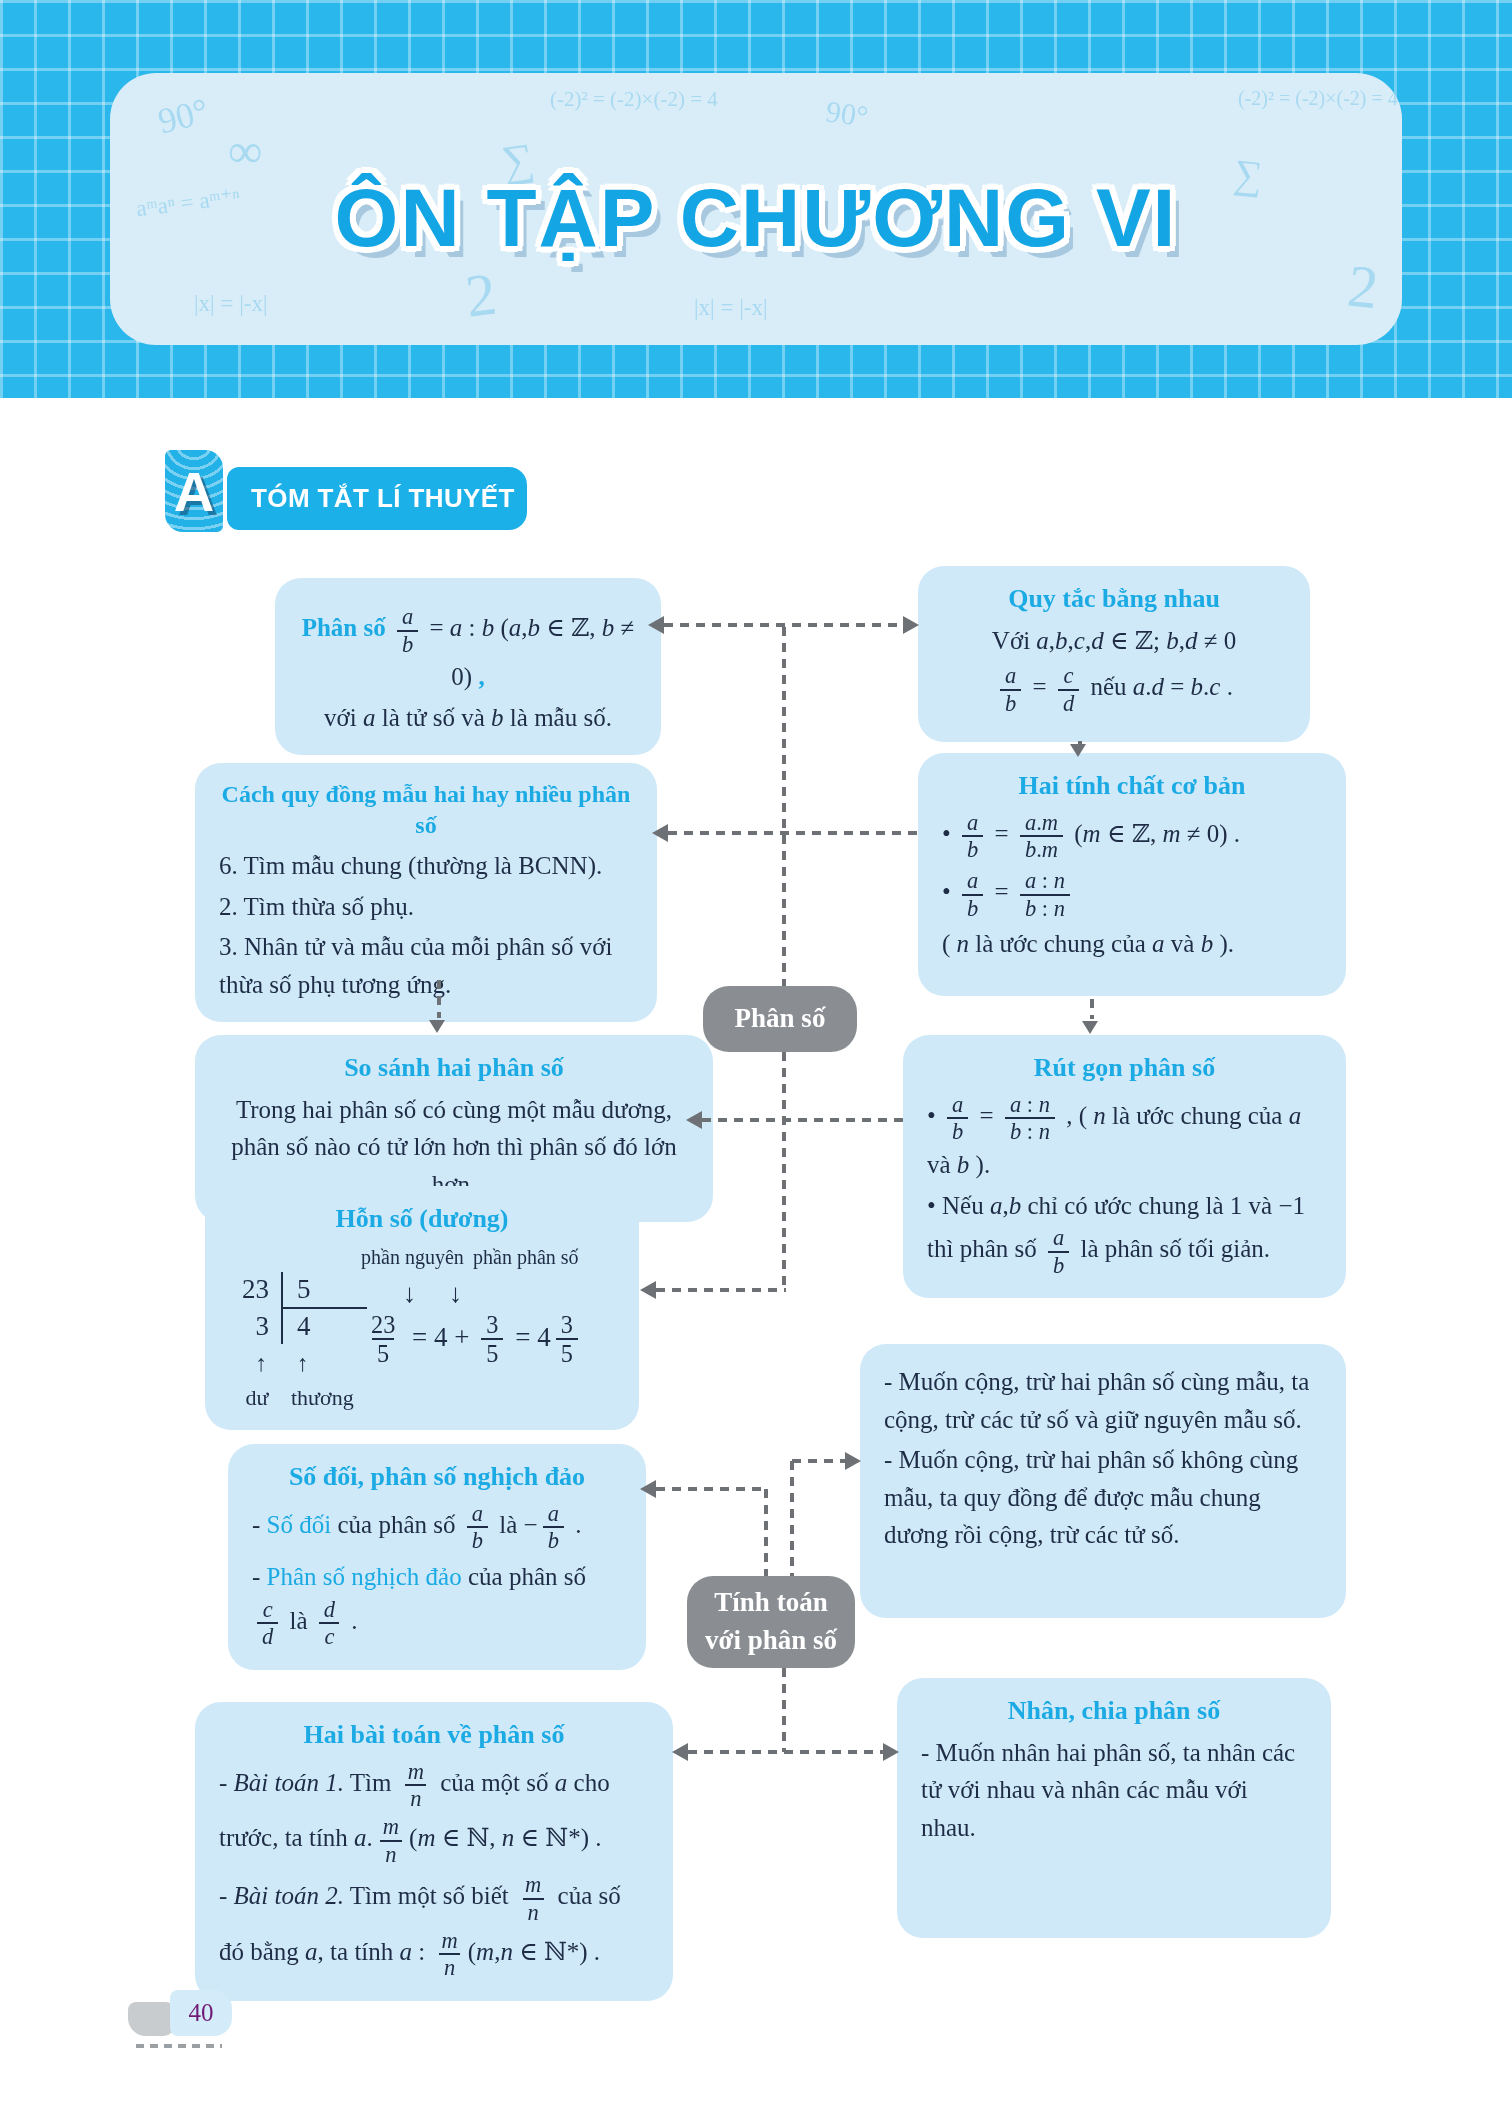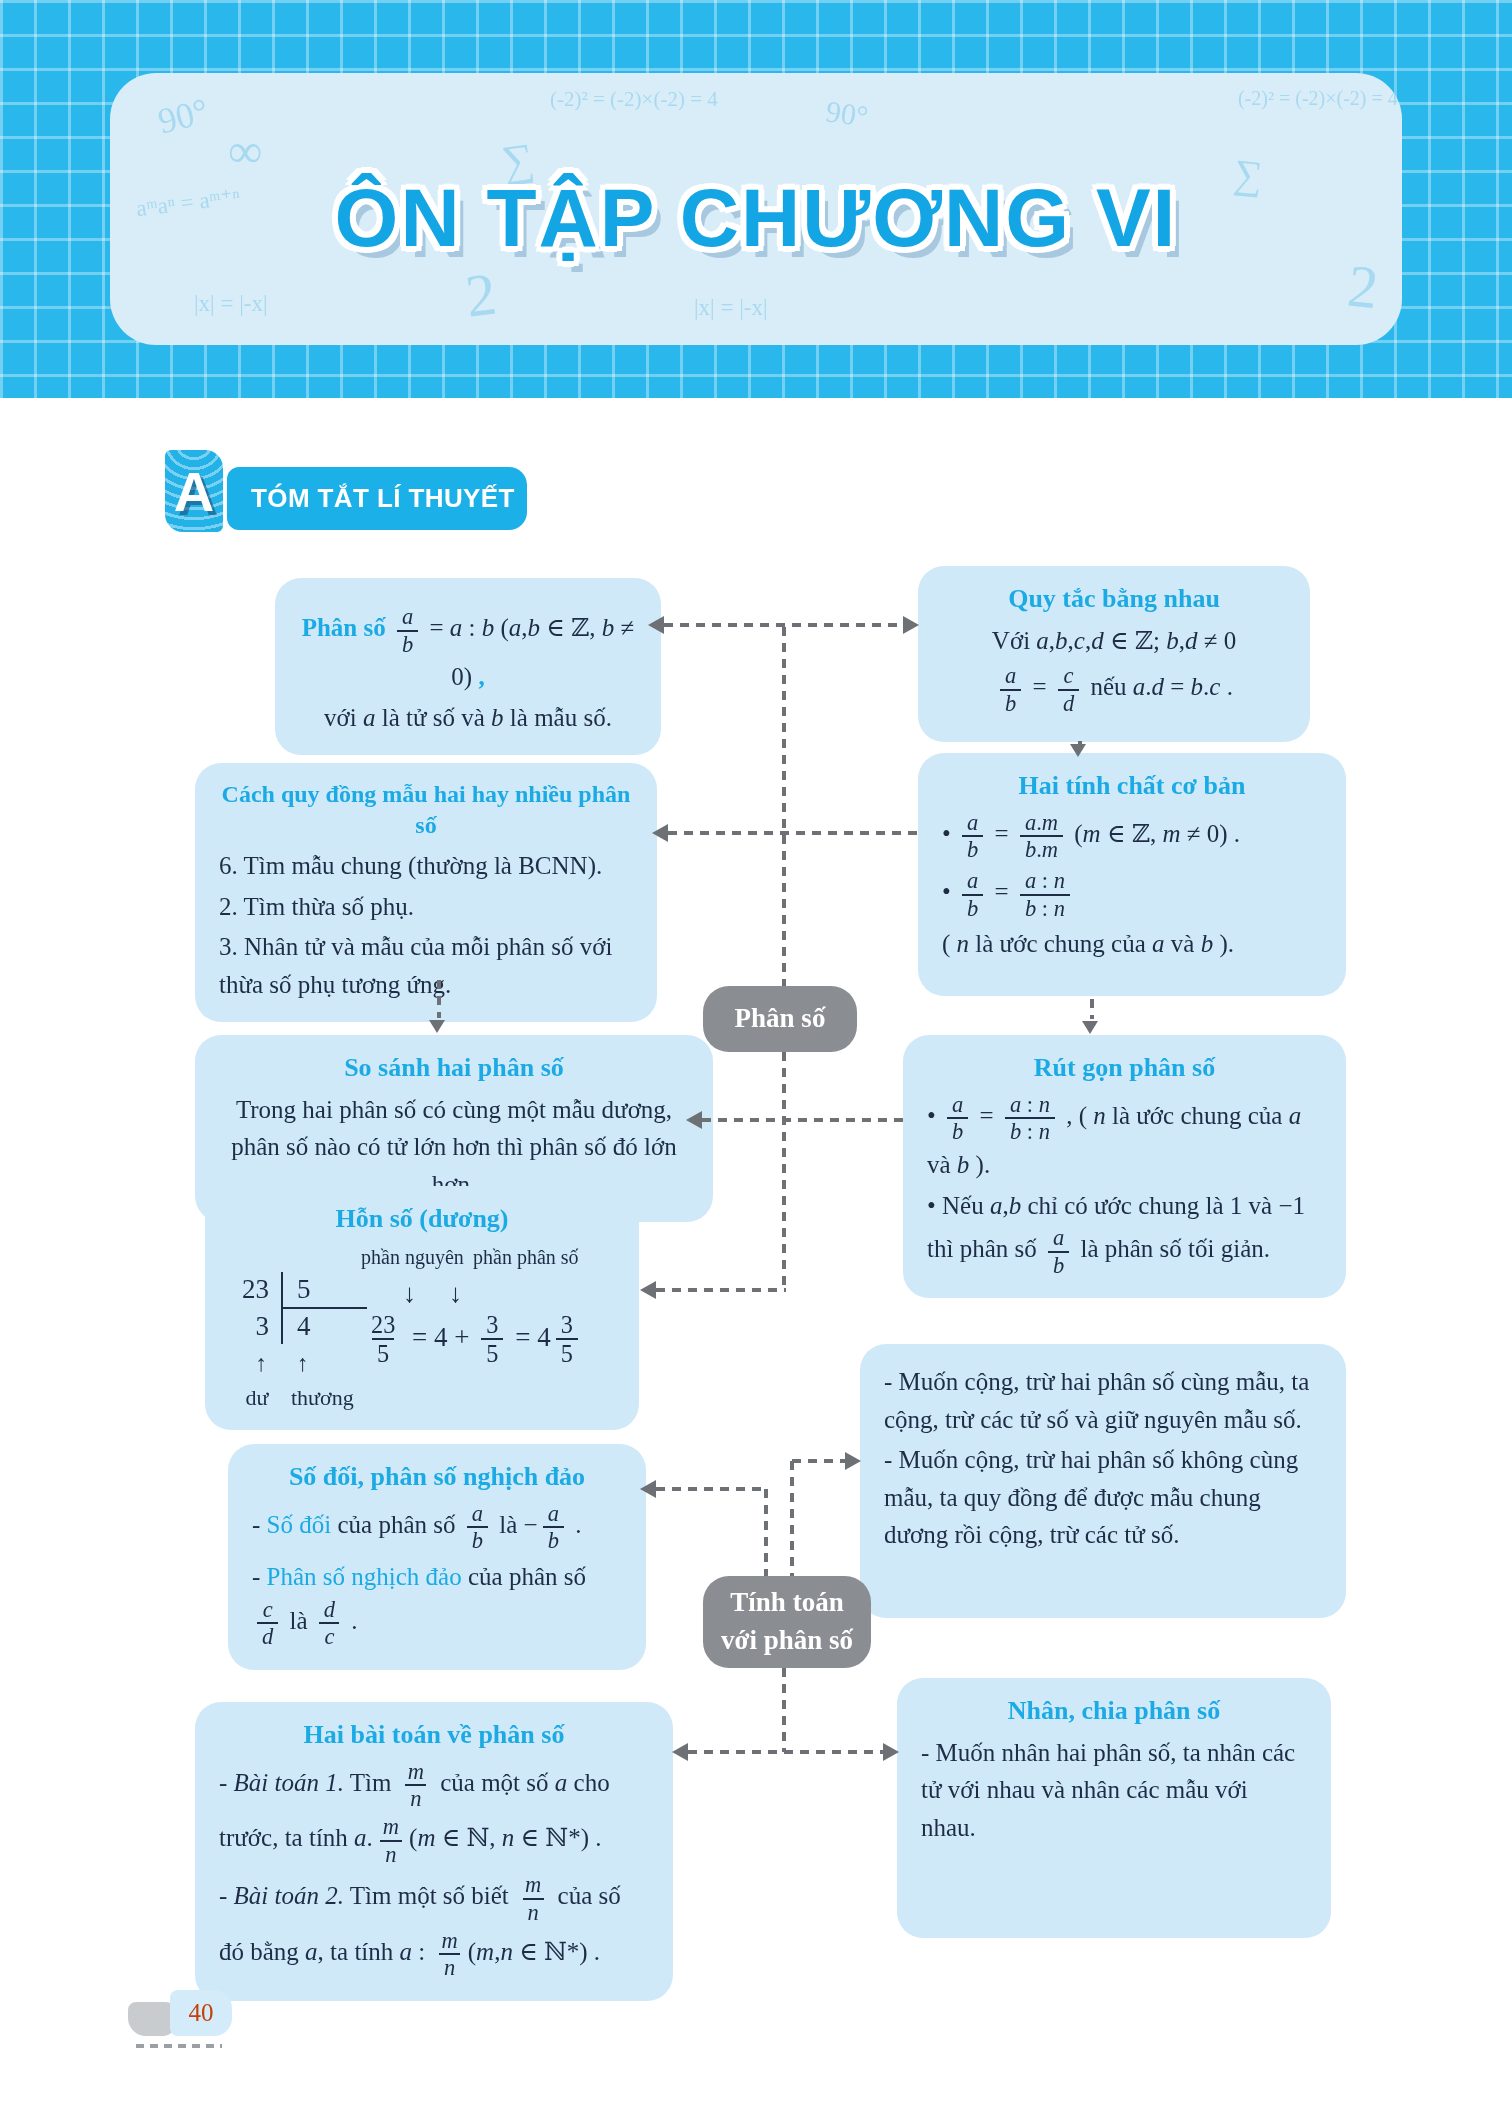--- a/index.html
+++ b/index.html
@@ -66,21 +66,21 @@
   #bx-honso{left:205px;top:1186px;width:434px;min-height:226px;}
   #bx-congtru{left:860px;top:1344px;width:486px;min-height:274px;}
   #bx-sodoi{left:228px;top:1444px;width:418px;min-height:210px;}
   #bx-haibaitoan{left:195px;top:1678px;width:478px;min-height:288px;margin-top:24px;}
   #bx-nhanchia{left:897px;top:1678px;width:434px;min-height:260px;}
 
   
   .gnode{position:absolute;background:#8a8e93;border-radius:26px;display:flex;flex-direction:column;
          align-items:center;justify-content:center;color:#fff;font-weight:bold;font-size:27px;line-height:1.4;}
   #node-phanso{left:703px;top:986px;width:154px;height:66px;}
-  #node-tinhtoan{left:703px;top:1576px;width:168px;height:92px;}
+  #node-tinhtoan{left:687px;top:1576px;width:168px;height:92px;}
 
   
   .hs-body{display:flex;gap:6px;}
   .hs-left{margin-top:30px;width:126px;flex:none;}
   .division{display:grid;grid-template-columns:52px 86px;font-size:27px;line-height:1.3;}
   .dv-l{text-align:right;padding-right:12px;}
   .dv-r{border-left:2.5px solid #1e2c46;padding-left:14px;box-sizing:border-box;}
   .dv-rt{border-bottom:2.5px solid #1e2c46;}
   .dv-up{display:flex;font-weight:bold;font-size:23px;margin-top:3px;}
   .dv-up span:first-child{width:52px;text-align:right;padding-right:14px;box-sizing:border-box;}
@@ -105,21 +105,21 @@
   .arr{position:absolute;width:0;height:0;}
   .arr-l{border:9px solid transparent;border-left:0;border-right:16px solid #6d7175;}
   .arr-r{border:9px solid transparent;border-right:0;border-left:16px solid #6d7175;}
   .arr-d{border:8px solid transparent;border-bottom:0;border-top:13px solid #6d7175;}
 
   
   .tab-gray{position:absolute;left:128px;top:2002px;width:46px;height:34px;background:#c9ccce;
             border-radius:8px 8px 10px 18px;}
   .tab-blue{position:absolute;left:170px;top:1990px;width:62px;height:46px;background:#d4ebf9;
             border-radius:8px 18px 18px 8px;display:flex;align-items:center;justify-content:center;}
-  .tab-blue span{font-size:25px;color:#c2410c;}
+  .tab-blue span{font-size:25px;color:#701a75;}
   .foot-dash{position:absolute;left:136px;top:2044px;width:86px;height:4px;
              background:repeating-linear-gradient(90deg,#9aa0a4 0 8px,transparent 8px 14px);}
 </style>
 </head>
 <body>
 
 <div class="page">
 
   <header class="hero">
     <div class="banner">

